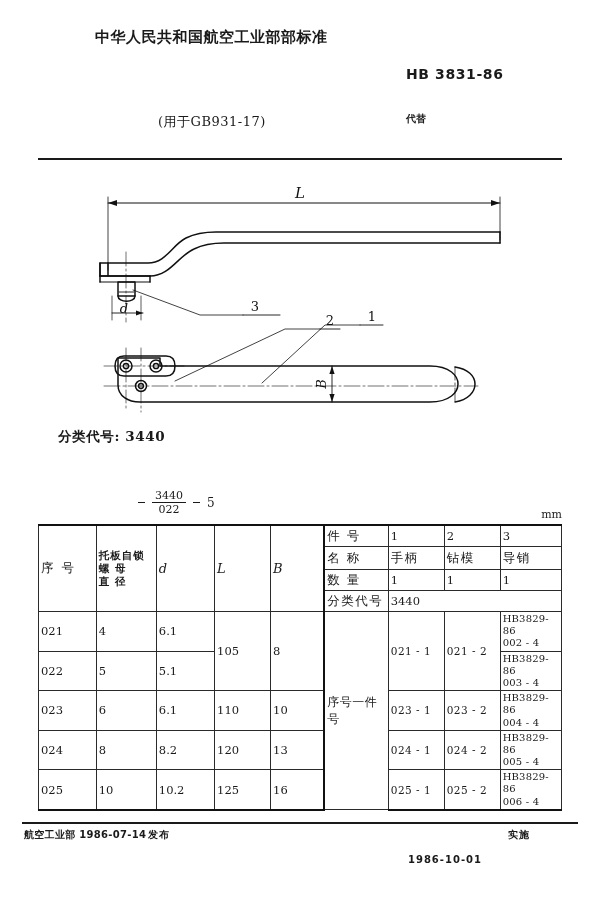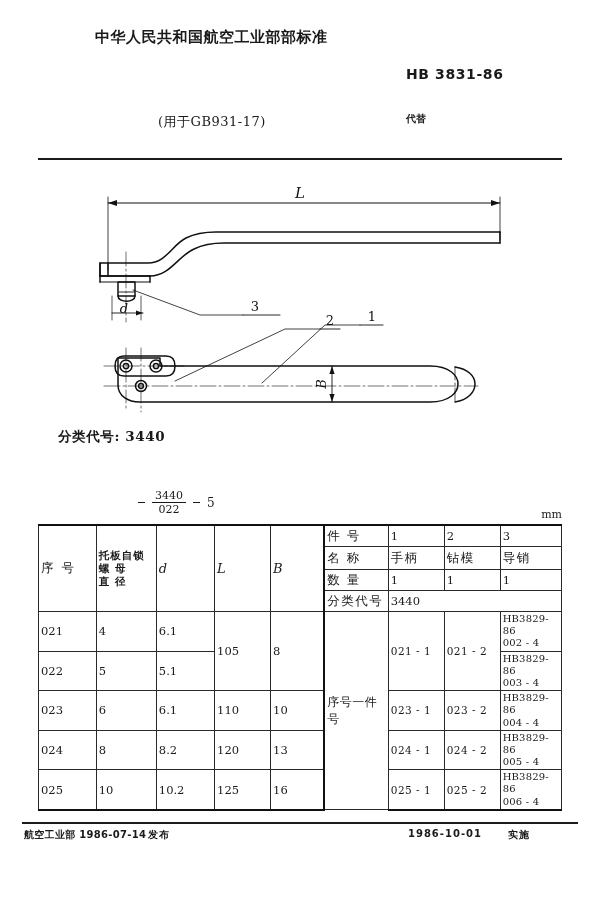--- a/index.html
+++ b/index.html
@@ -93,21 +93,21 @@
   
   .note-tech{
     position:absolute;left:58px;top:780px;
     font-size:13px;font-weight:bold;letter-spacing:.8px;
     font-family:"DejaVu Serif","Liberation Serif",serif;
   }
   .rule-bot{position:absolute;left:22px;top:822px;width:556px;height:2px;background:#1a1a1a;}
   .ft{position:absolute;font-size:10px;font-weight:bold;}
   .ft-issuer{left:24px;top:828px;letter-spacing:.3px;}
   .ft-pub{left:148px;top:828px;letter-spacing:1px;}
-  .ft-impl-date{left:408px;top:828px;letter-spacing:1px;}
+  .ft-impl-date{left:408px;top:854px;letter-spacing:1px;}
   .ft-impl{left:508px;top:828px;letter-spacing:1px;}
 </style>
 </head>
 <body>
 
 <div class="page">
 
   <div class="hdr-org">中华人民共和国航空工业部部标准</div>
   <div class="hdr-sub">(用于GB931-17)</div>
   <div class="hdr-std">HB 3831-86</div>

